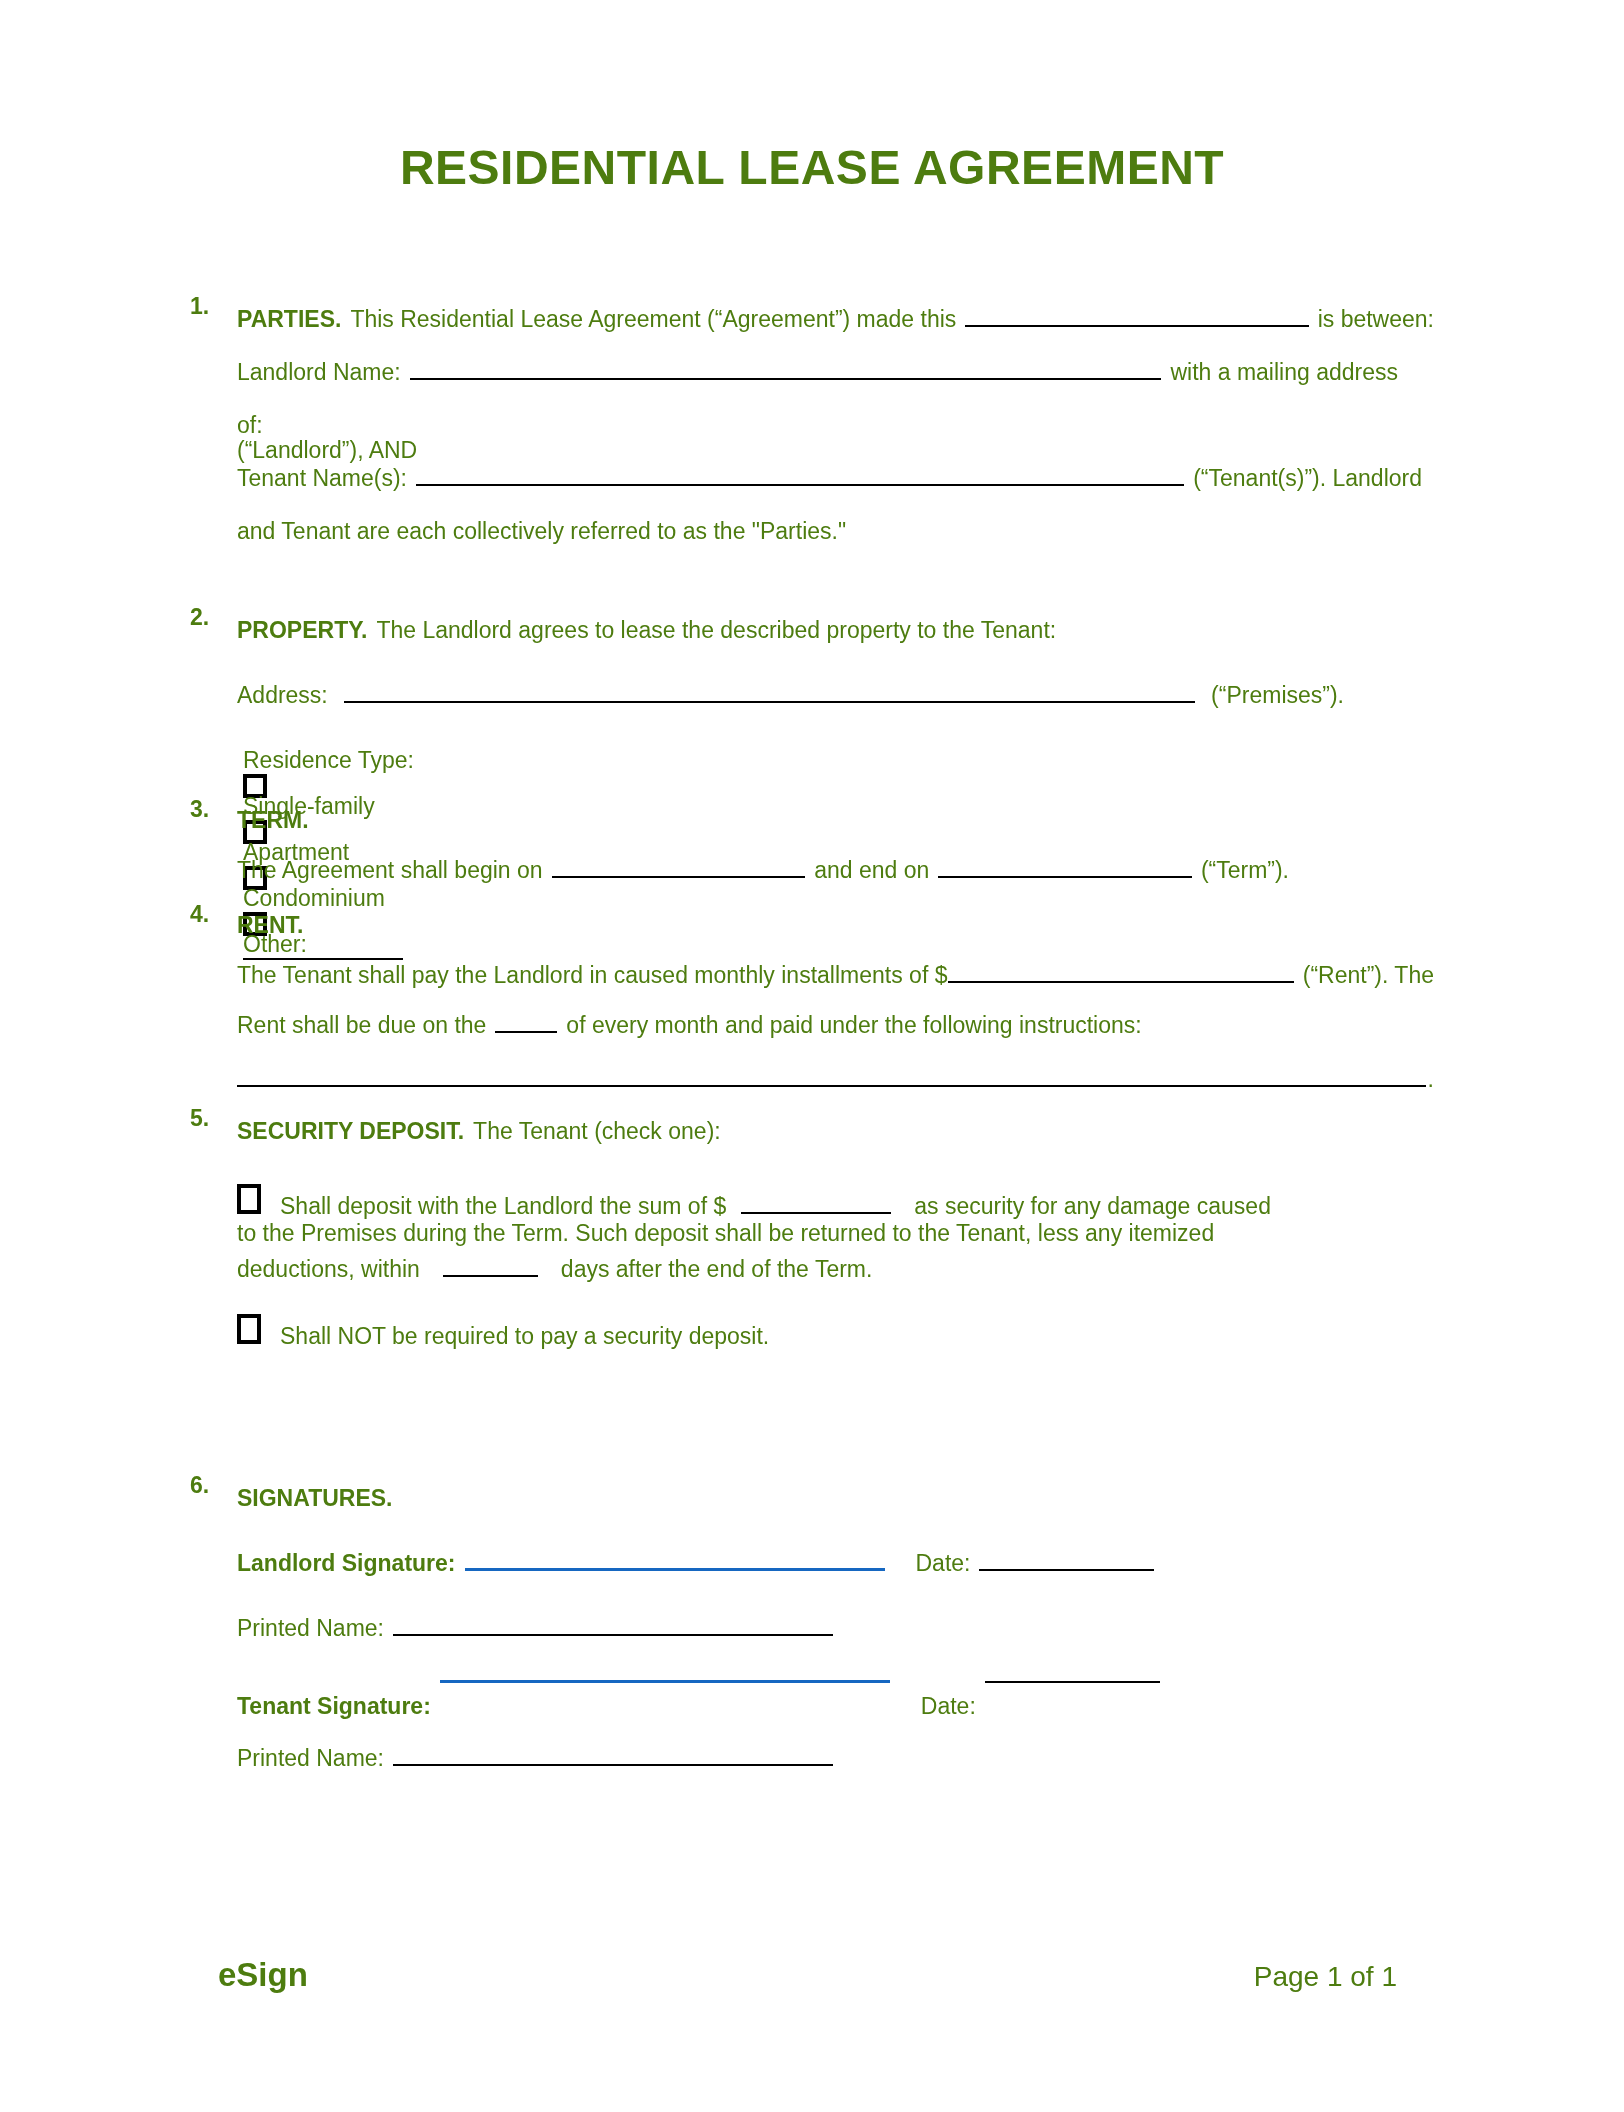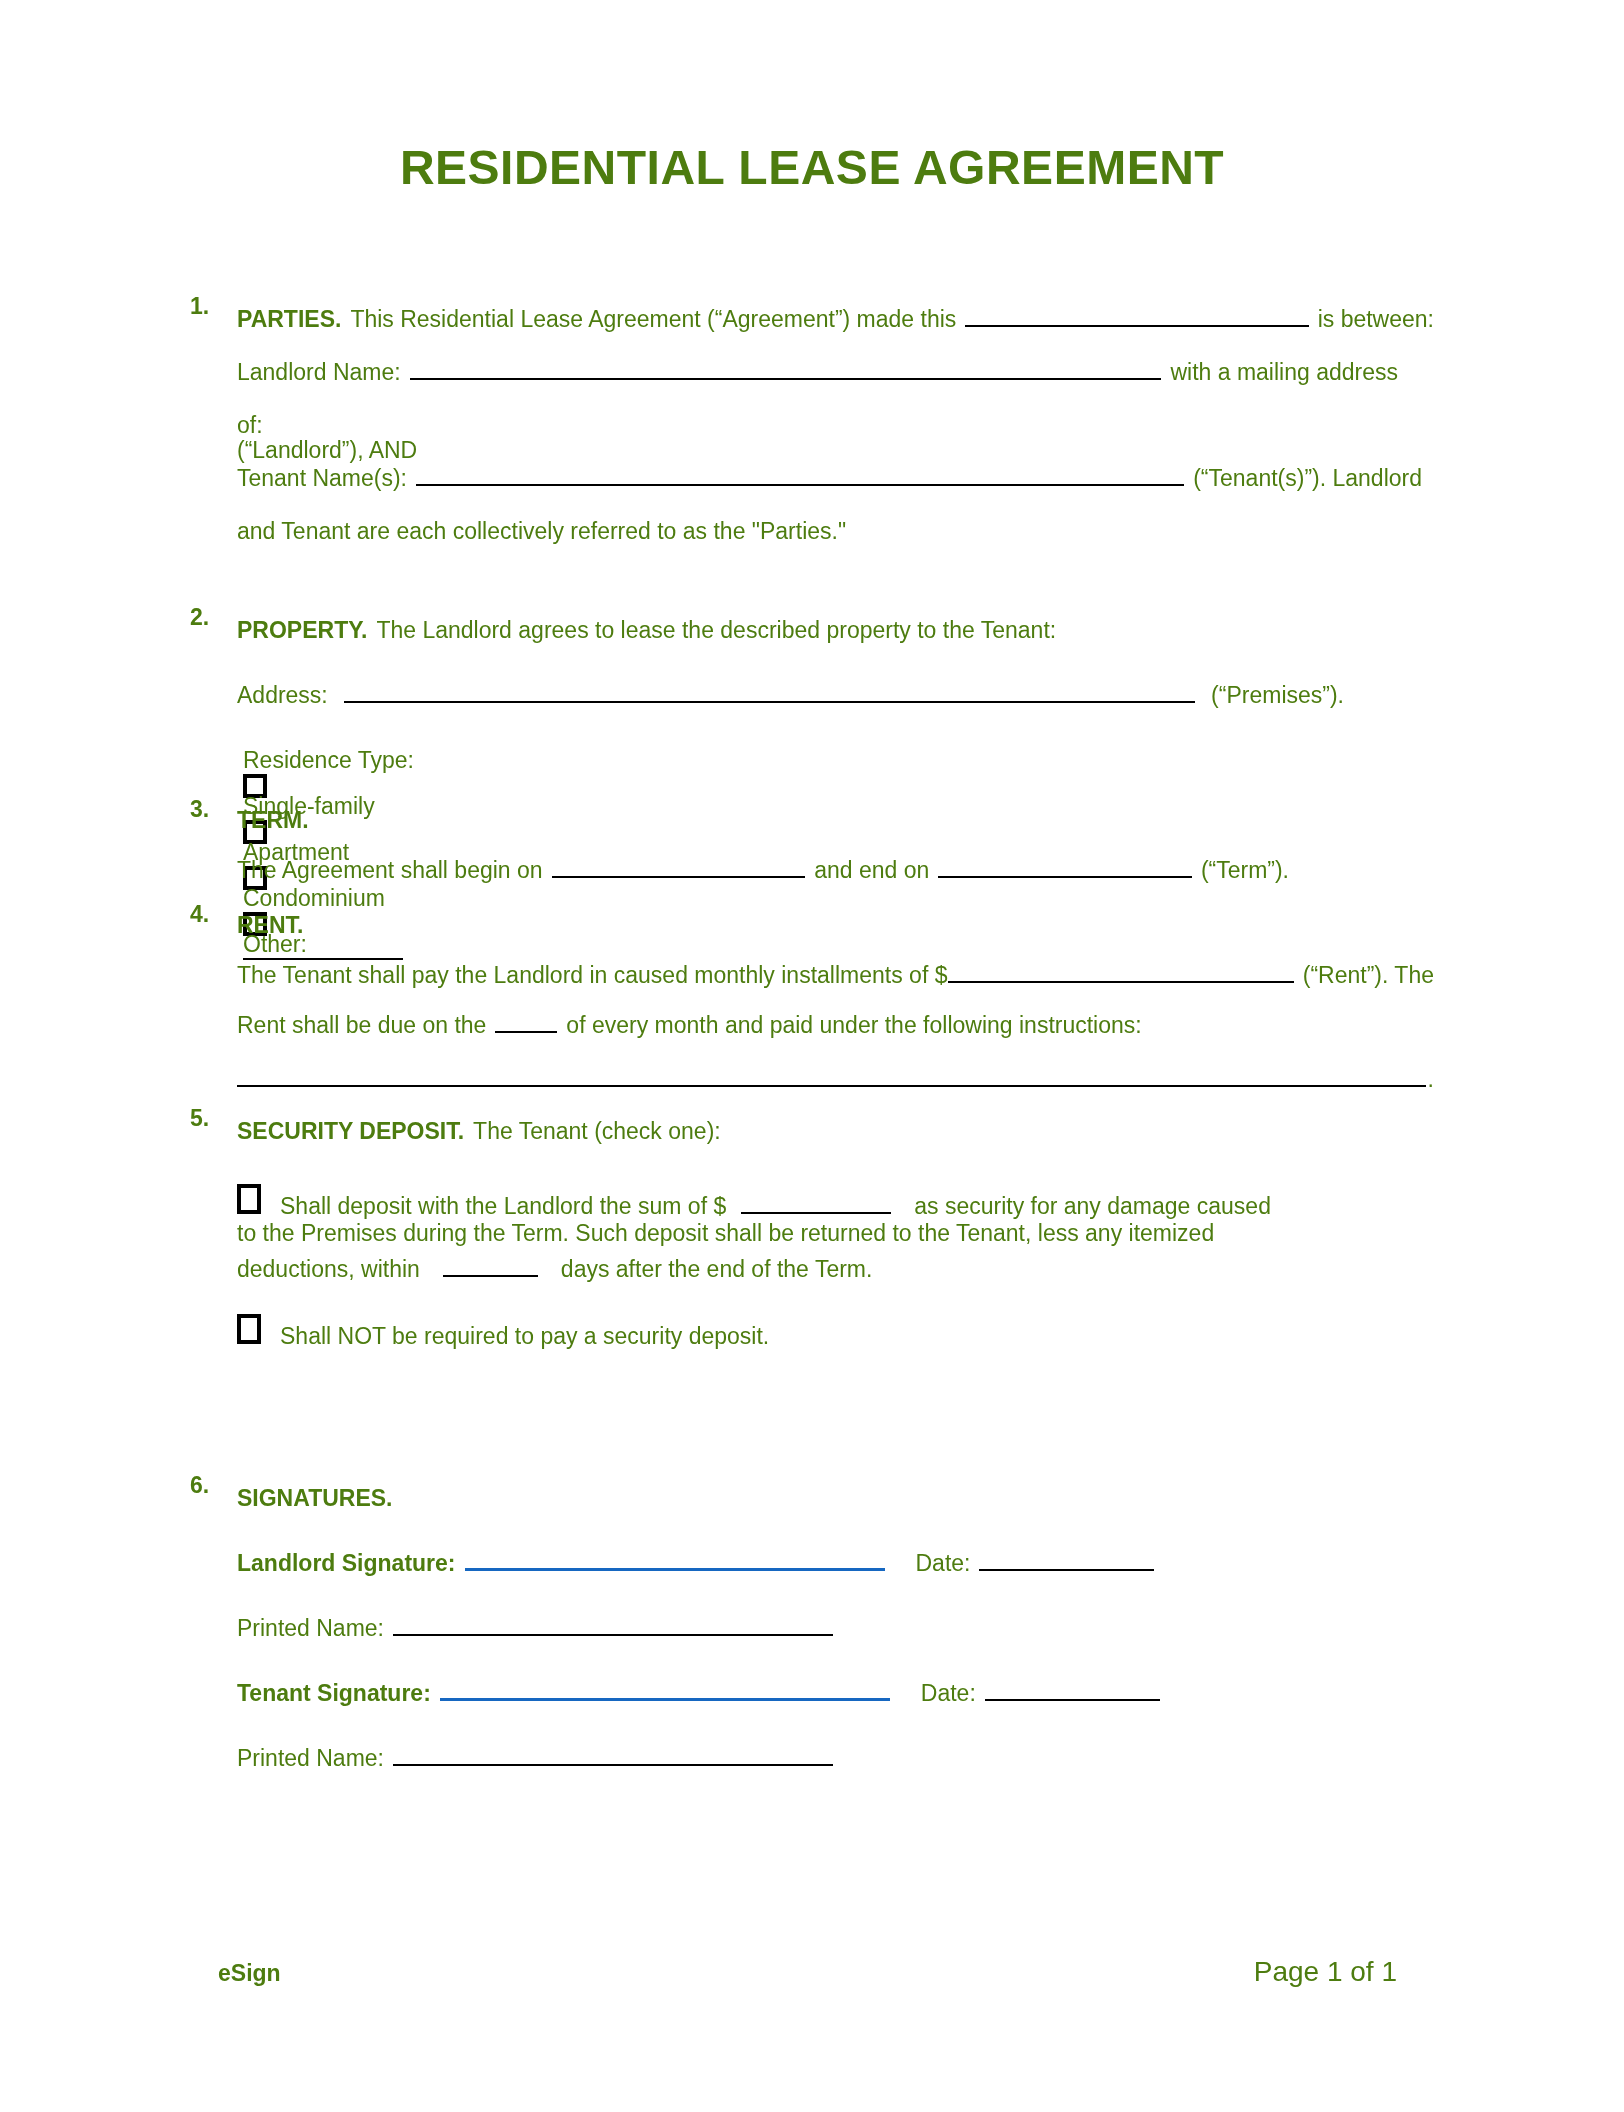--- a/index.html
+++ b/index.html
@@ -50,21 +50,21 @@
     border:4px solid #000;
     box-sizing:border-box;
     flex:0 0 24px;
     margin-bottom:-5px;
     margin-right:-4px;margin-left:6px;
   }
   .footer{
     position:absolute;left:218px;right:227px;top:1956px;
     display:flex;justify-content:space-between;align-items:baseline;
   }
-  .brand{font-weight:bold;font-size:23px;}
+  .brand{font-weight:bold;font-size:33px;}
   .pageno{font-size:28px;}
 </style>
 </head>
 <body>
 
 <div class="page">
 
   <h1 class="title">RESIDENTIAL LEASE AGREEMENT</h1>
 
   <div class="section">
@@ -200,21 +200,21 @@
       <div class="line" style="margin-top:12px;">
         <span class="b">Landlord Signature:</span>
         <span class="blank sig" style="width:420px;"></span>
         <span style="margin-left:22px;">Date:</span>
         <span class="blank" style="width:175px;"></span>
       </div>
       <div class="line" style="margin-top:12px;">
         <span>Printed Name:</span>
         <span class="blank" style="width:440px;"></span>
       </div>
-      <div class="line" style="margin-top:12px;">
+      <div class="line" style="margin-top:12px;align-items:flex-end;">
         <span class="b">Tenant Signature:</span>
         <span class="blank sig" style="width:450px;"></span>
         <span style="margin-left:22px;">Date:</span>
         <span class="blank" style="width:175px;"></span>
       </div>
       <div class="line" style="margin-top:12px;">
         <span>Printed Name:</span>
         <span class="blank" style="width:440px;"></span>
       </div>
     </div>

